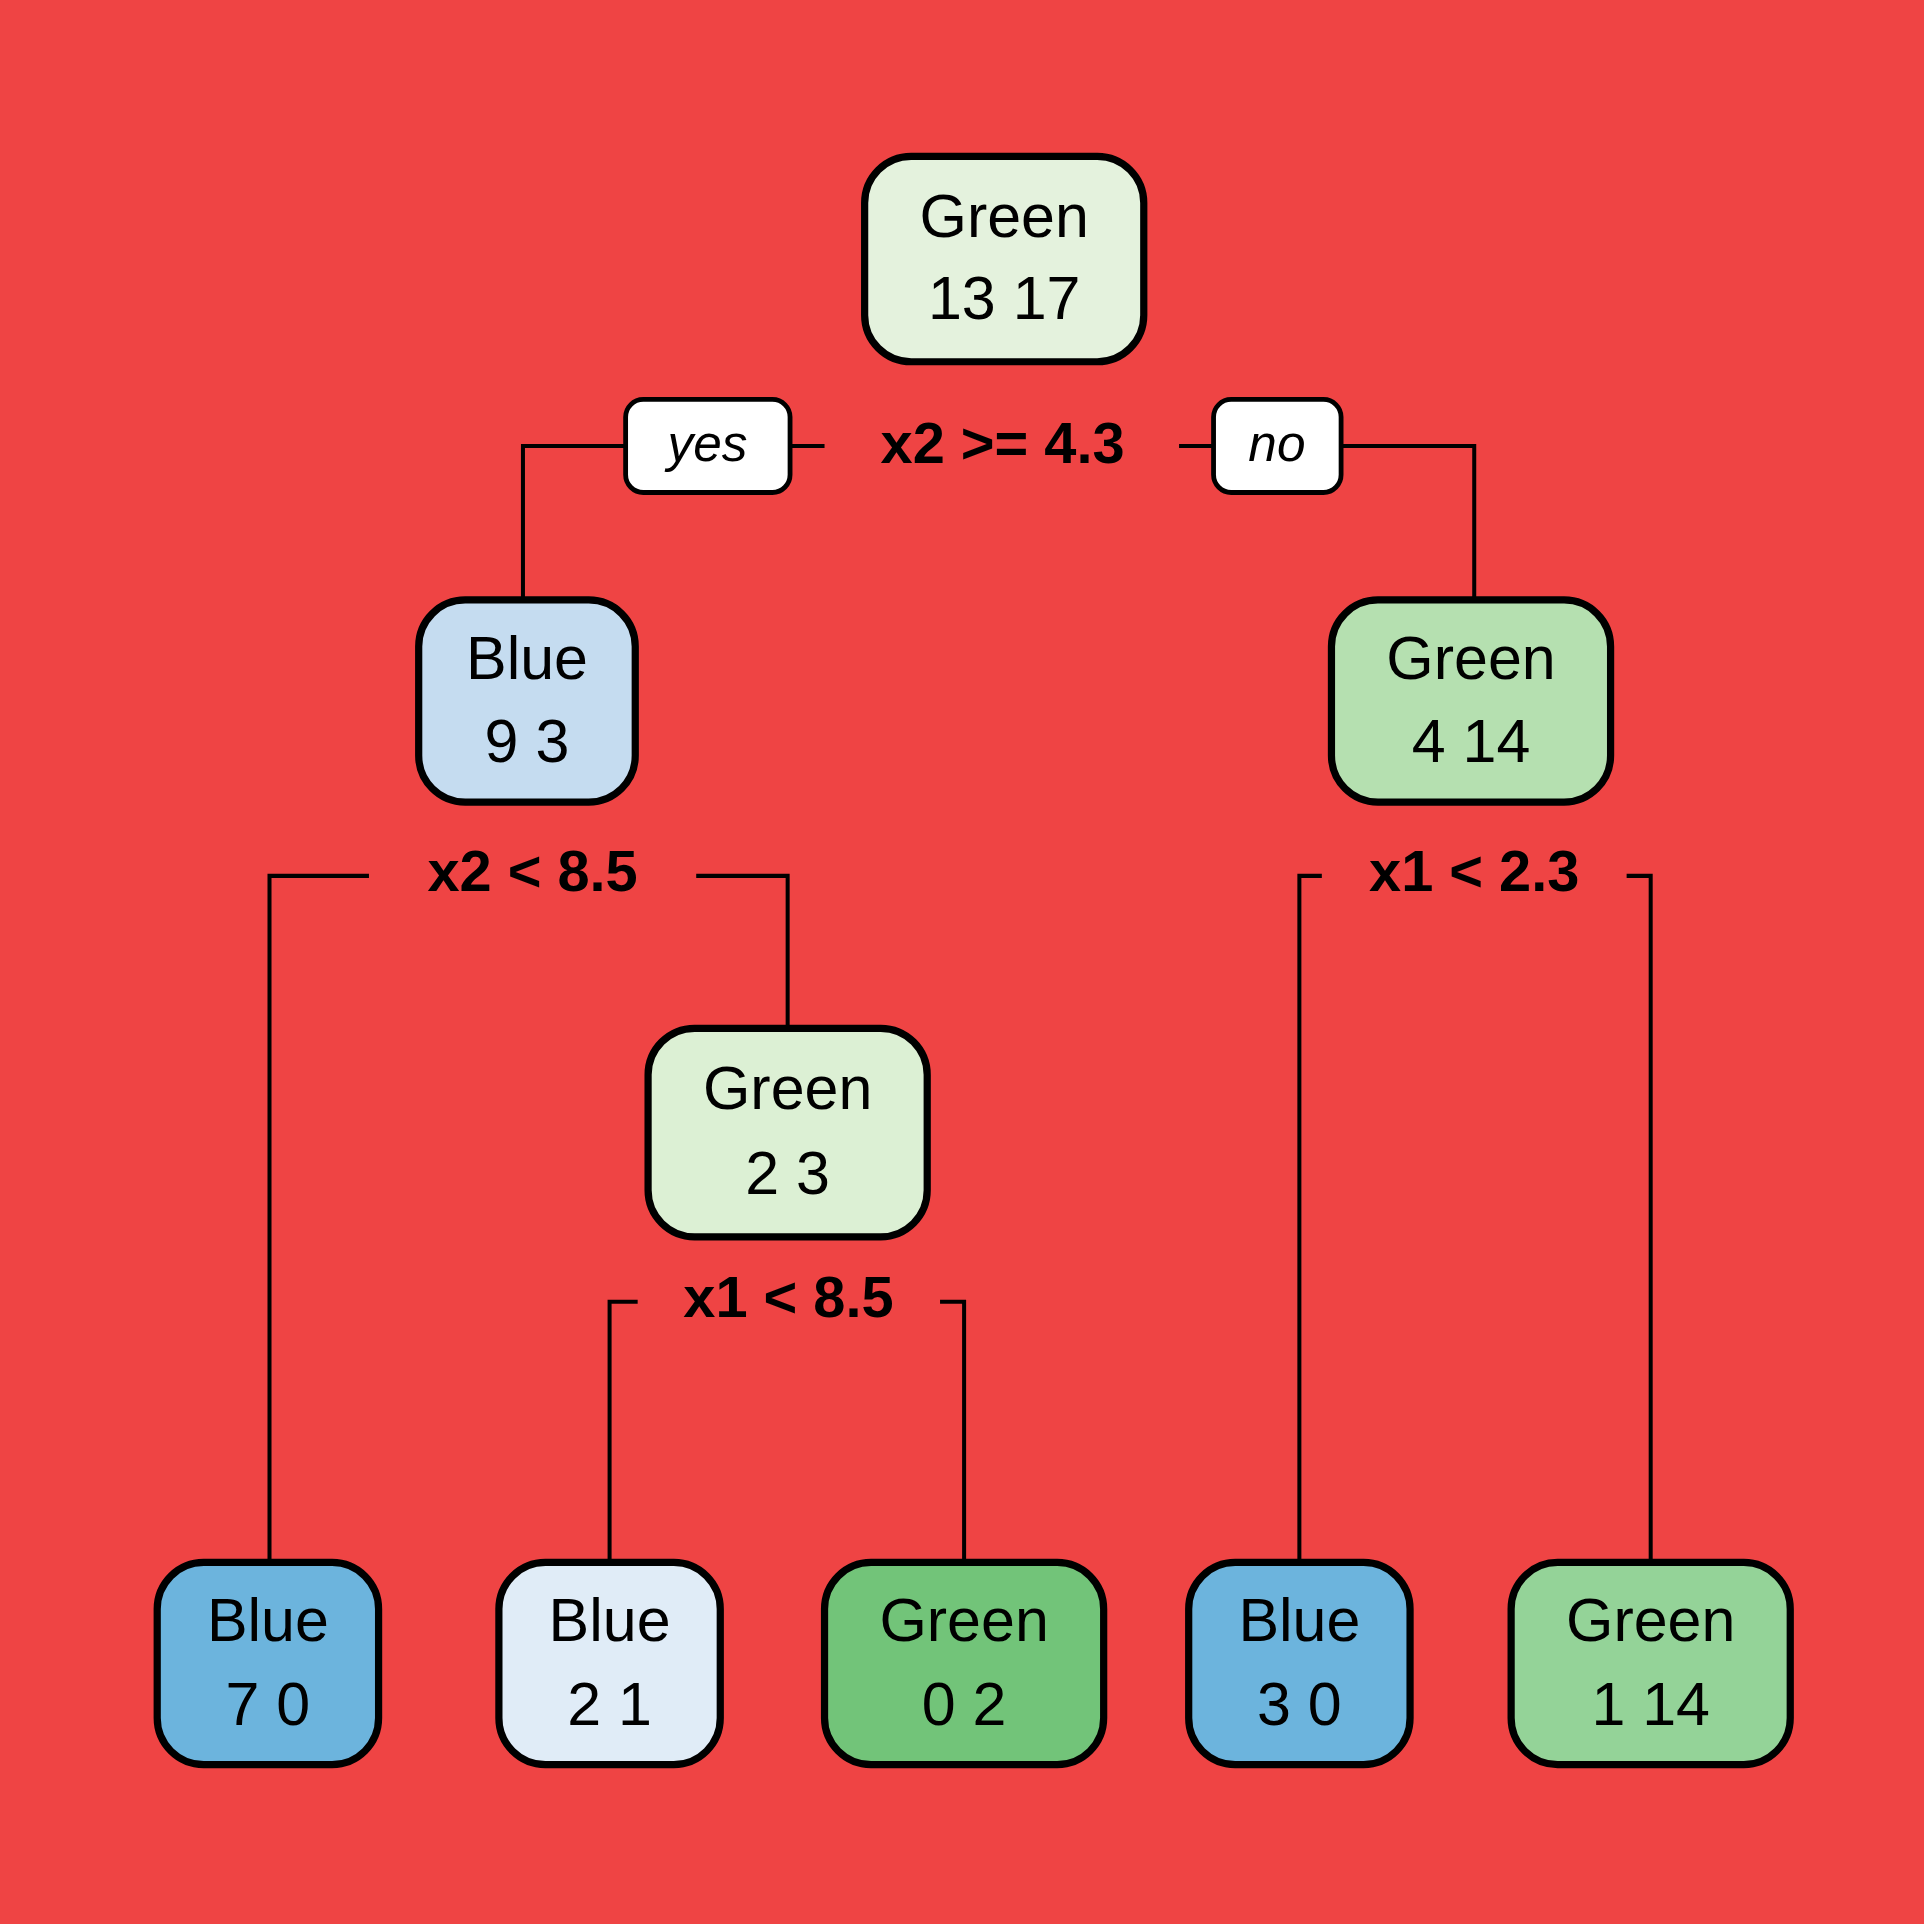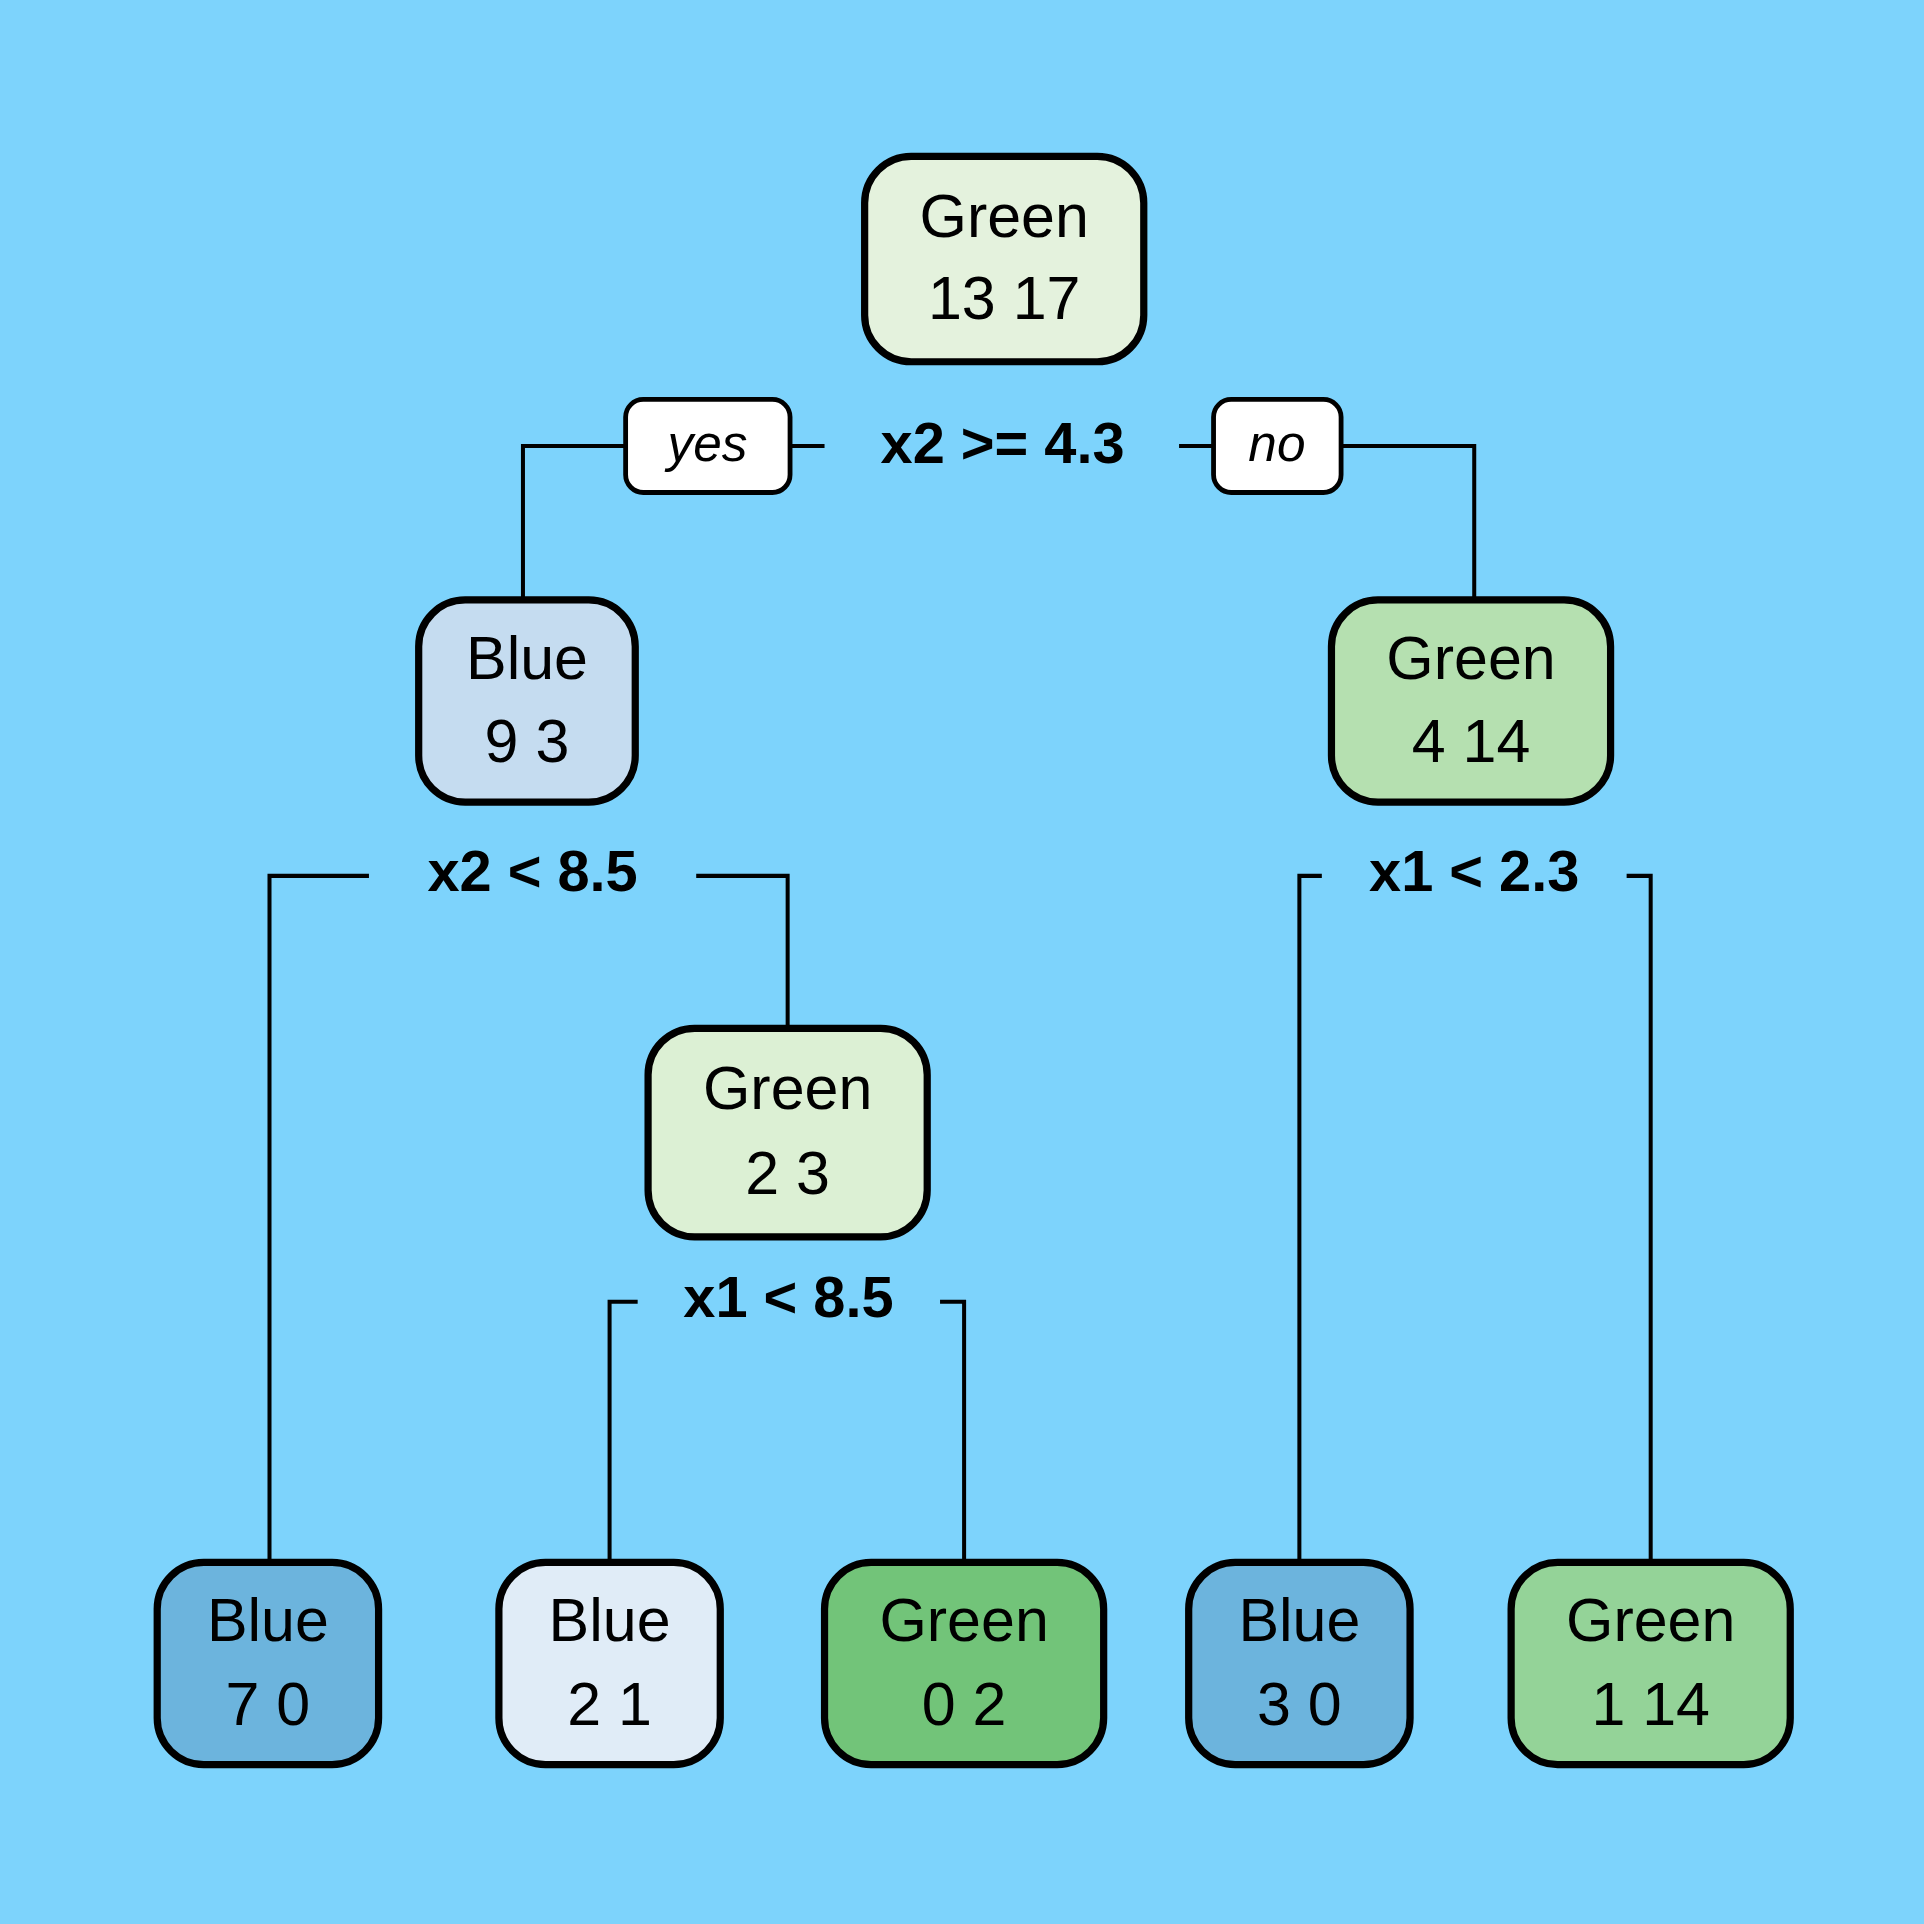--- a/index.html
+++ b/index.html
@@ -4,21 +4,21 @@
 <style>
   html, body {
     margin: 0;
     padding: 0;
     background: #ffffff;
   }
   #canvas {
     position: relative;
     width: 1925px;
     height: 1925px;
-    background: #7dd3fc;
+    background: #ef4444;
     font-family: "Liberation Sans", sans-serif;
     overflow: hidden;
   }
   svg#tree {
     position: absolute;
     left: 0;
     top: 0;
     width: 1925px;
     height: 1925px;
     display: block;

